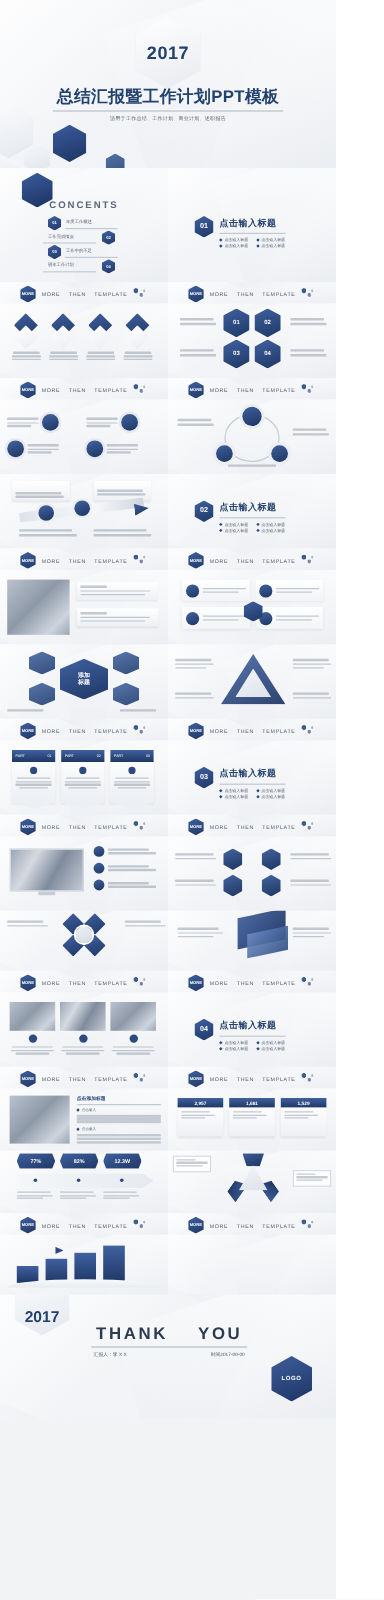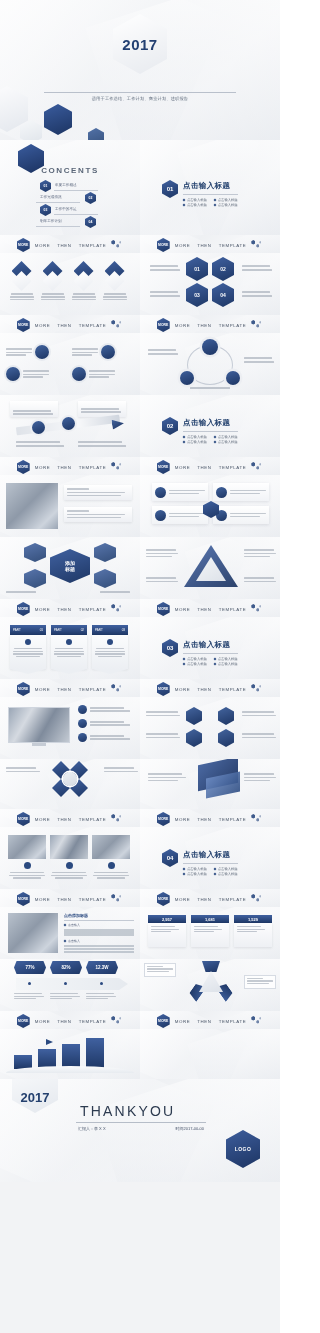--- a/index.html
+++ b/index.html
@@ -120,21 +120,21 @@
   .thank { width:280px; height:103px; }
   .thank-hex {
     position:absolute; left:12px; top:-18px; width:46px; height:52px; z-index:3;
     background:linear-gradient(160deg,#fbfcfd,#e4e8ee);
     clip-path: polygon(50% 0,100% 25%,100% 75%,50% 100%,0 75%,0 25%);
     box-shadow:0 2px 5px rgba(60,70,90,.15);
     display:flex;align-items:flex-end;justify-content:center;padding-bottom:8px;
   }
   .thank-year{font-size:13px;font-weight:bold;color:#24406e;}
   .ty-wrap{position:absolute;left:76px;top:24px;z-index:5;width:130px;text-align:center;}
-  .ty-row{display:flex;justify-content:flex-start;padding:0 4px;}
+  .ty-row{display:flex;justify-content:space-between;padding:0 4px;font-weight:bold;}
   .ty-word{font-size:14px;letter-spacing:2.2px;color:#2d3b50;}
   .ty-rule{height:1px;background:#b6bdc8;margin:3px 0 3px;}
   .ty-meta{display:flex;justify-content:space-between;font-size:4px;color:#47536a;padding:0 2px;}
   .logo-hex{
     position:absolute;right:20px;bottom:14px;width:34px;height:38px;z-index:5;
     clip-path: polygon(50% 0,100% 25%,100% 75%,50% 100%,0 75%,0 25%);
     background:linear-gradient(160deg,#3d5d9c,#1d3563);
     display:flex;align-items:center;justify-content:center;
     color:#fff;font-size:5px;font-weight:bold;letter-spacing:.5px;
     box-shadow:0 2px 6px rgba(40,55,90,.3);
@@ -147,20 +147,21 @@
 
   <div class="slide cover">
     <div class="cover-bubble" style="left:-14px;top:86px;width:42px;height:46px;background:linear-gradient(160deg,#fdfdfe,#e3e7ed);box-shadow:0 1px 4px rgba(60,70,90,.12);"></div>
     <div class="cover-bubble" style="left:44px;top:104px;width:28px;height:31px;background:linear-gradient(160deg,#3a5c9e,#1c3462);z-index:3;"></div>
     <div class="cover-bubble" style="left:20px;top:120px;width:22px;height:24px;background:linear-gradient(160deg,#f6f8fa,#dfe4ea);z-index:2;"></div>
     <div class="cover-bubble" style="left:88px;top:128px;width:16px;height:18px;background:linear-gradient(160deg,#40639f,#22406f);z-index:3;opacity:.9"></div>
 
     <div class="cover-hex">
       <span class="cover-year">2017</span>
     </div>
+    <div class="cover-title">总结汇报暨工作计划PPT模板</div>
     <div class="cover-rule"></div>
     <div class="cover-sub">适用于工作总结、工作计划、商业计划、述职报告</div>
   </div>
 
   <div class="gridrow">
 
     <div class="col slide" style="height:95px">
       <div class="c-abs" style="left:18px;top:4px;width:26px;height:29px;background:linear-gradient(160deg,#3a5c9e,#1b3260);clip-path:polygon(50% 0,100% 25%,100% 75%,50% 100%,0 75%,0 25%);"></div>
       <div class="c-abs" style="left:0;right:0;top:26px;text-align:center;font-size:8px;letter-spacing:1.6px;color:#5a6678;font-weight:bold;">CONCENTS</div>
 

